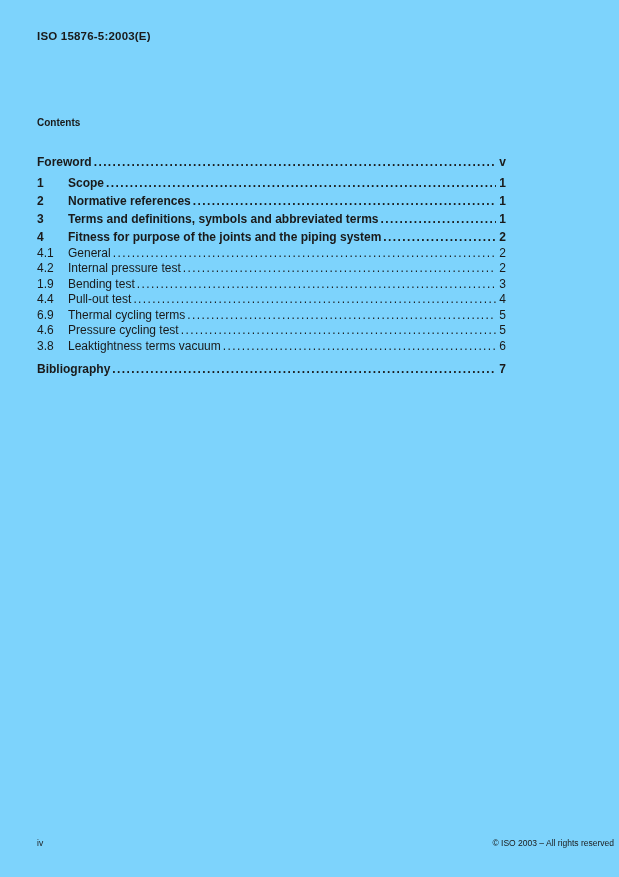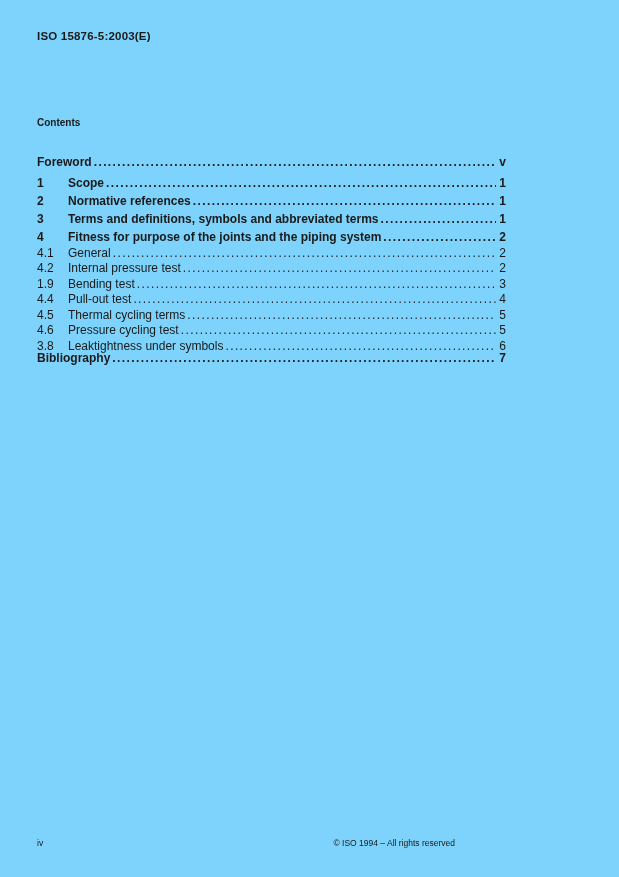--- a/index.html
+++ b/index.html
@@ -29,38 +29,38 @@
   .toc-row {
     display: flex; align-items: baseline;
     font-size: 12px; line-height: 12px;
     white-space: nowrap;
   }
   .toc-row:first-of-type { margin-top: 0; }
   .toc-row.front { margin-top: 6px; font-weight: bold; }
   .toc-row.main-first { margin-top: 9px; font-weight: bold; }
   .toc-row.main { margin-top: 6px; font-weight: bold; }
   .toc-row.sub { margin-top: 3.5px; font-weight: normal; justify-content: flex-end; }
-  .toc-row.back { margin-top: 0; font-weight: bold; }
+  .toc-row.back { margin-top: 11px; font-weight: bold; }
   .toc-row .num {
     width: 31px; flex-shrink: 0;
   }
   .toc-row .num:empty { display: none; }
   .toc-row .label { flex-shrink: 0; }
   .toc-row .leader {
     flex: 1 1 auto; overflow: hidden;
     margin: 0 3px 0 2px;
     min-width: 6px;
   }
   .toc-row .leader::after {
     content: "........................................................................................................................................................................................";
     letter-spacing: 1.4px;
   }
   .toc-row .page-num { flex-shrink: 0; }
   .doc-footer {
-    position: absolute; left: 37px; top: 838px; width: 418px;
+    position: absolute; left: 37px; top: 838px; width: 577px;
     display: flex; justify-content: space-between; align-items: center;
     font-size: 8.5px; line-height: 10px;
   }
 </style>
 </head>
 <body>
 
 <div class="page">
 
   <div class="doc-header">ISO 15876-5:2003(E)</div>
@@ -115,43 +115,43 @@
           <span class="leader"></span>
           <span class="page-num">3</span>
         </div>
         <div class="toc-row sub">
           <span class="num">4.4</span>
           <span class="label">Pull-out test</span>
           <span class="leader"></span>
           <span class="page-num">4</span>
         </div>
         <div class="toc-row sub">
-          <span class="num">4.5</span>
+          <span class="num">6.9</span>
           <span class="label">Thermal cycling terms</span>
           <span class="leader"></span>
           <span class="page-num">5</span>
         </div>
         <div class="toc-row sub">
           <span class="num">4.6</span>
           <span class="label">Pressure cycling test</span>
           <span class="leader"></span>
           <span class="page-num">5</span>
         </div>
         <div class="toc-row sub">
           <span class="num">3.8</span>
-          <span class="label">Leaktightness under symbols</span>
+          <span class="label">Leaktightness terms vacuum</span>
           <span class="leader"></span>
           <span class="page-num">6</span>
         </div>
         <div class="toc-row back">
           <span class="label">Bibliography</span>
           <span class="leader"></span>
           <span class="page-num">7</span>
         </div>
       </div>
   </div>
 
   <div class="doc-footer">
     <span>iv</span>
-    <span>© ISO 1994 – All rights reserved</span>
+    <span>© ISO 2003 – All rights reserved</span>
   </div>
 
 </div>
 
 </body></html>

